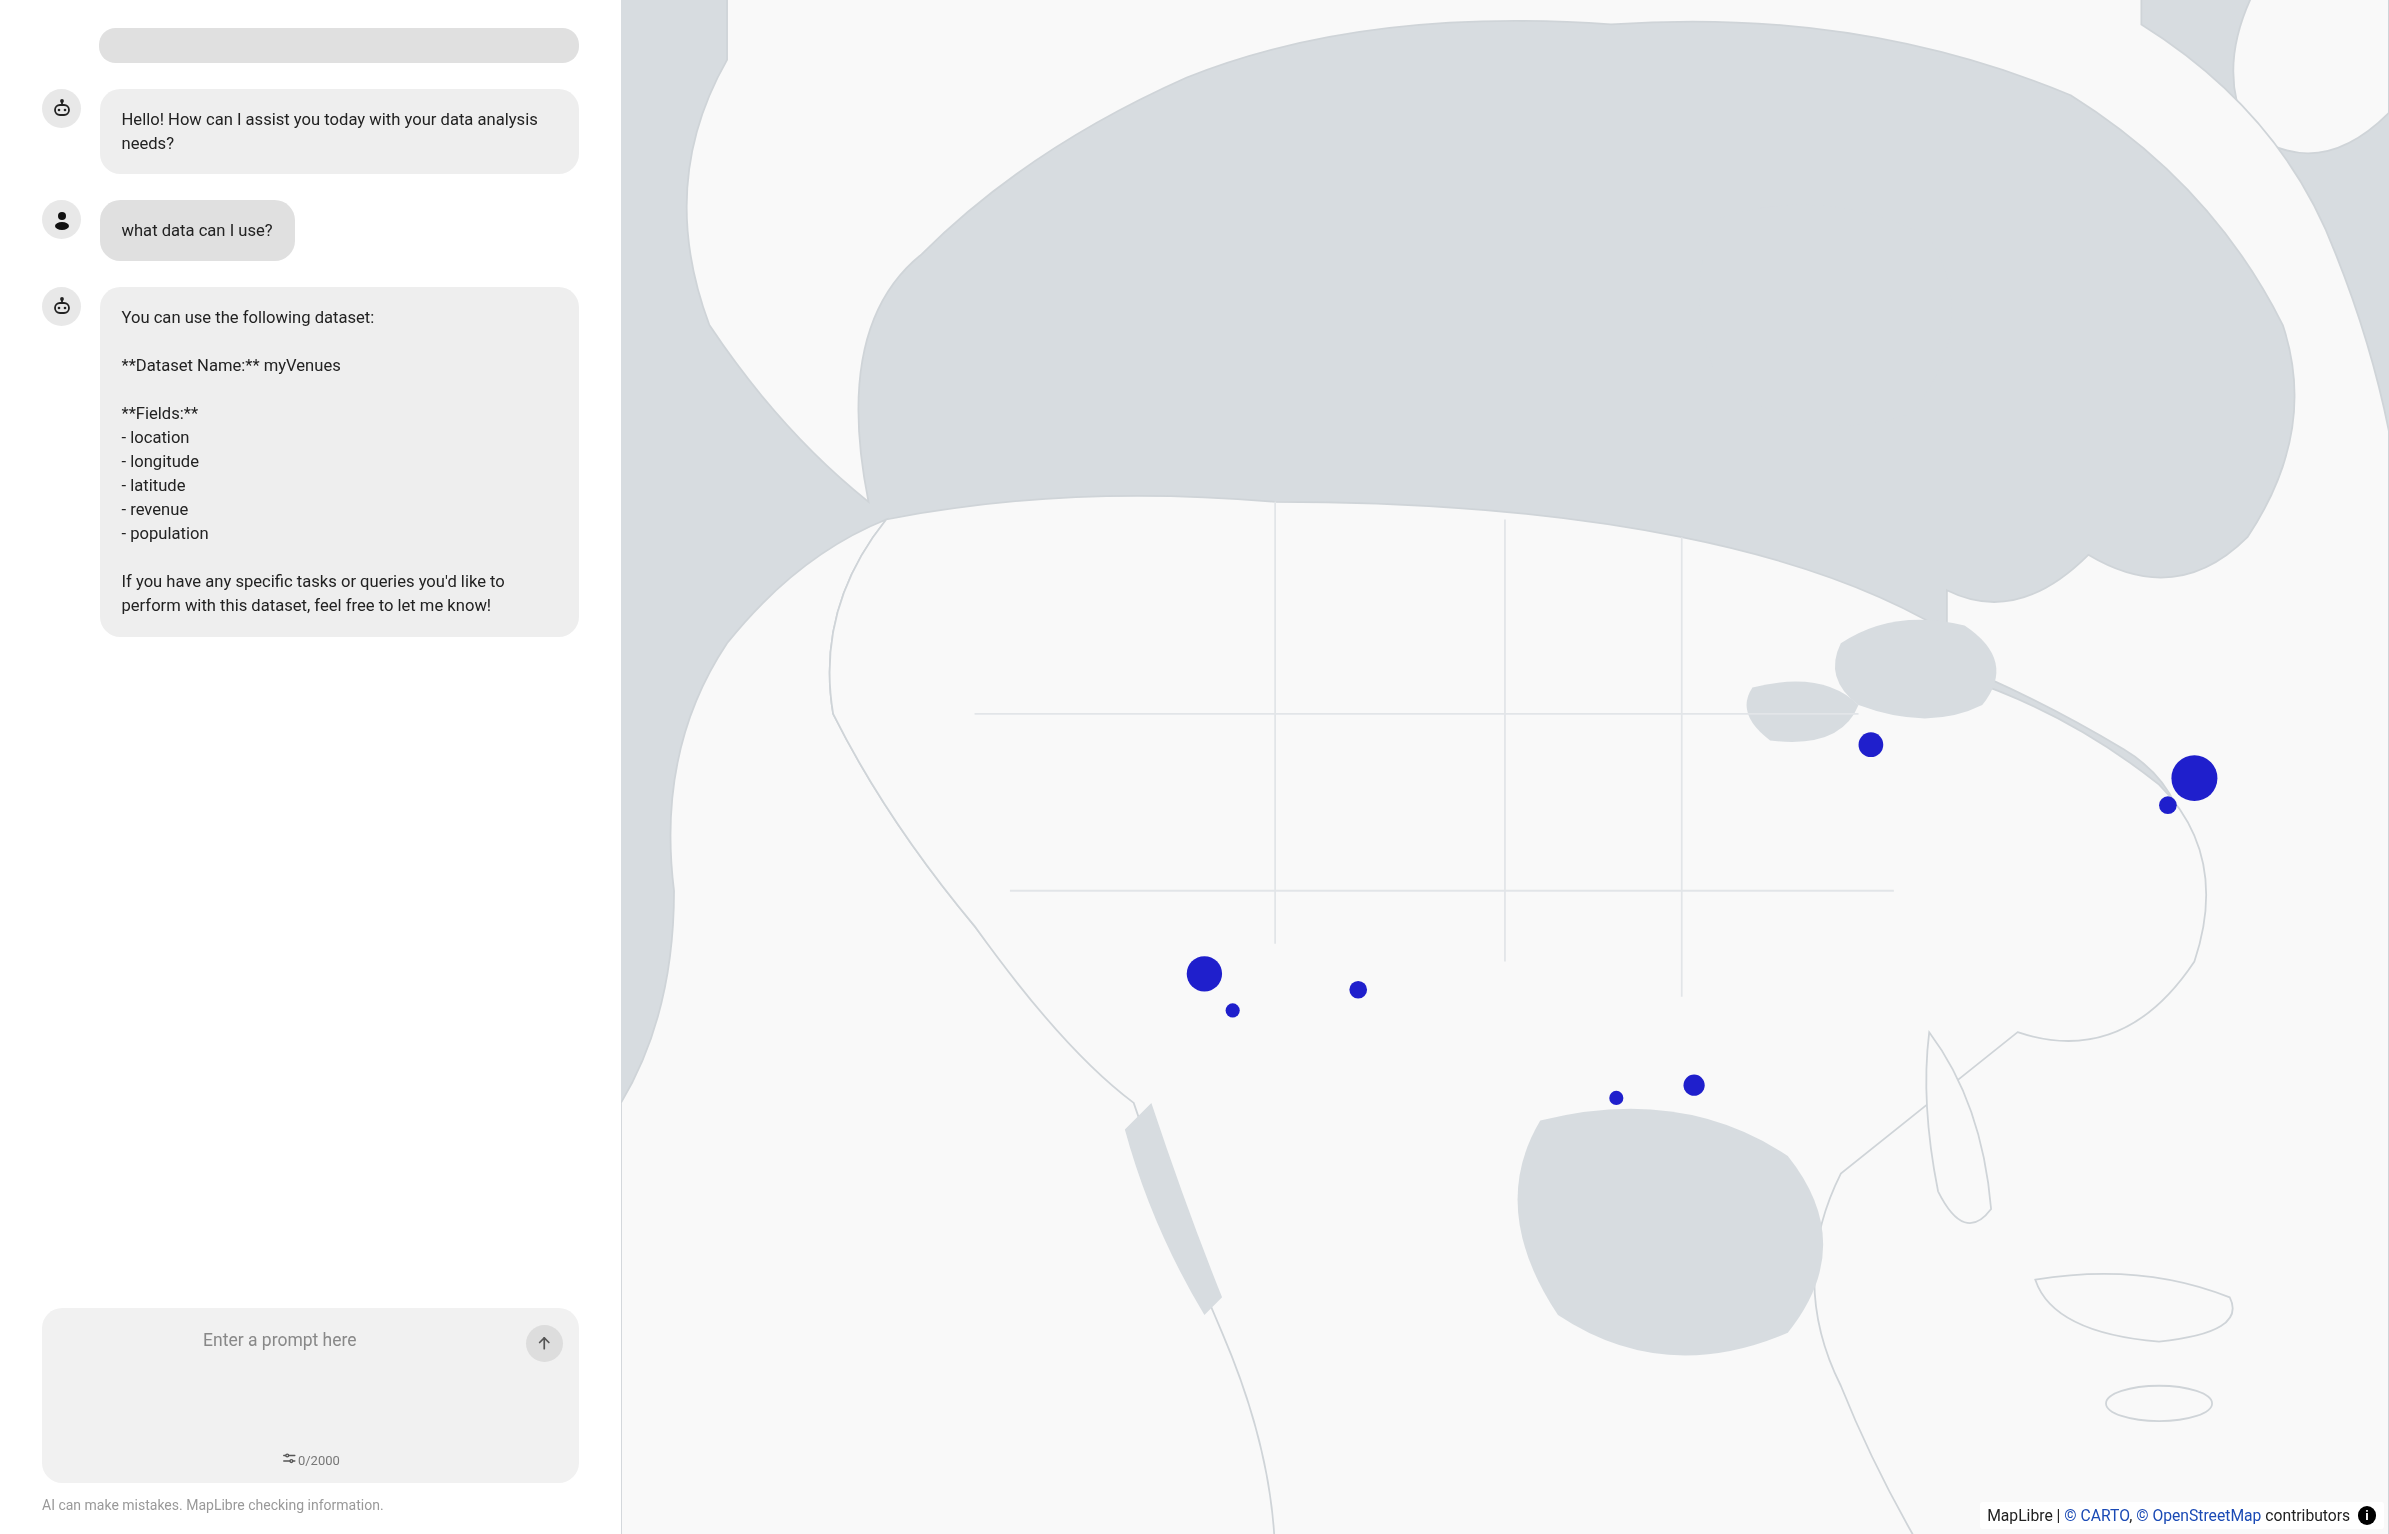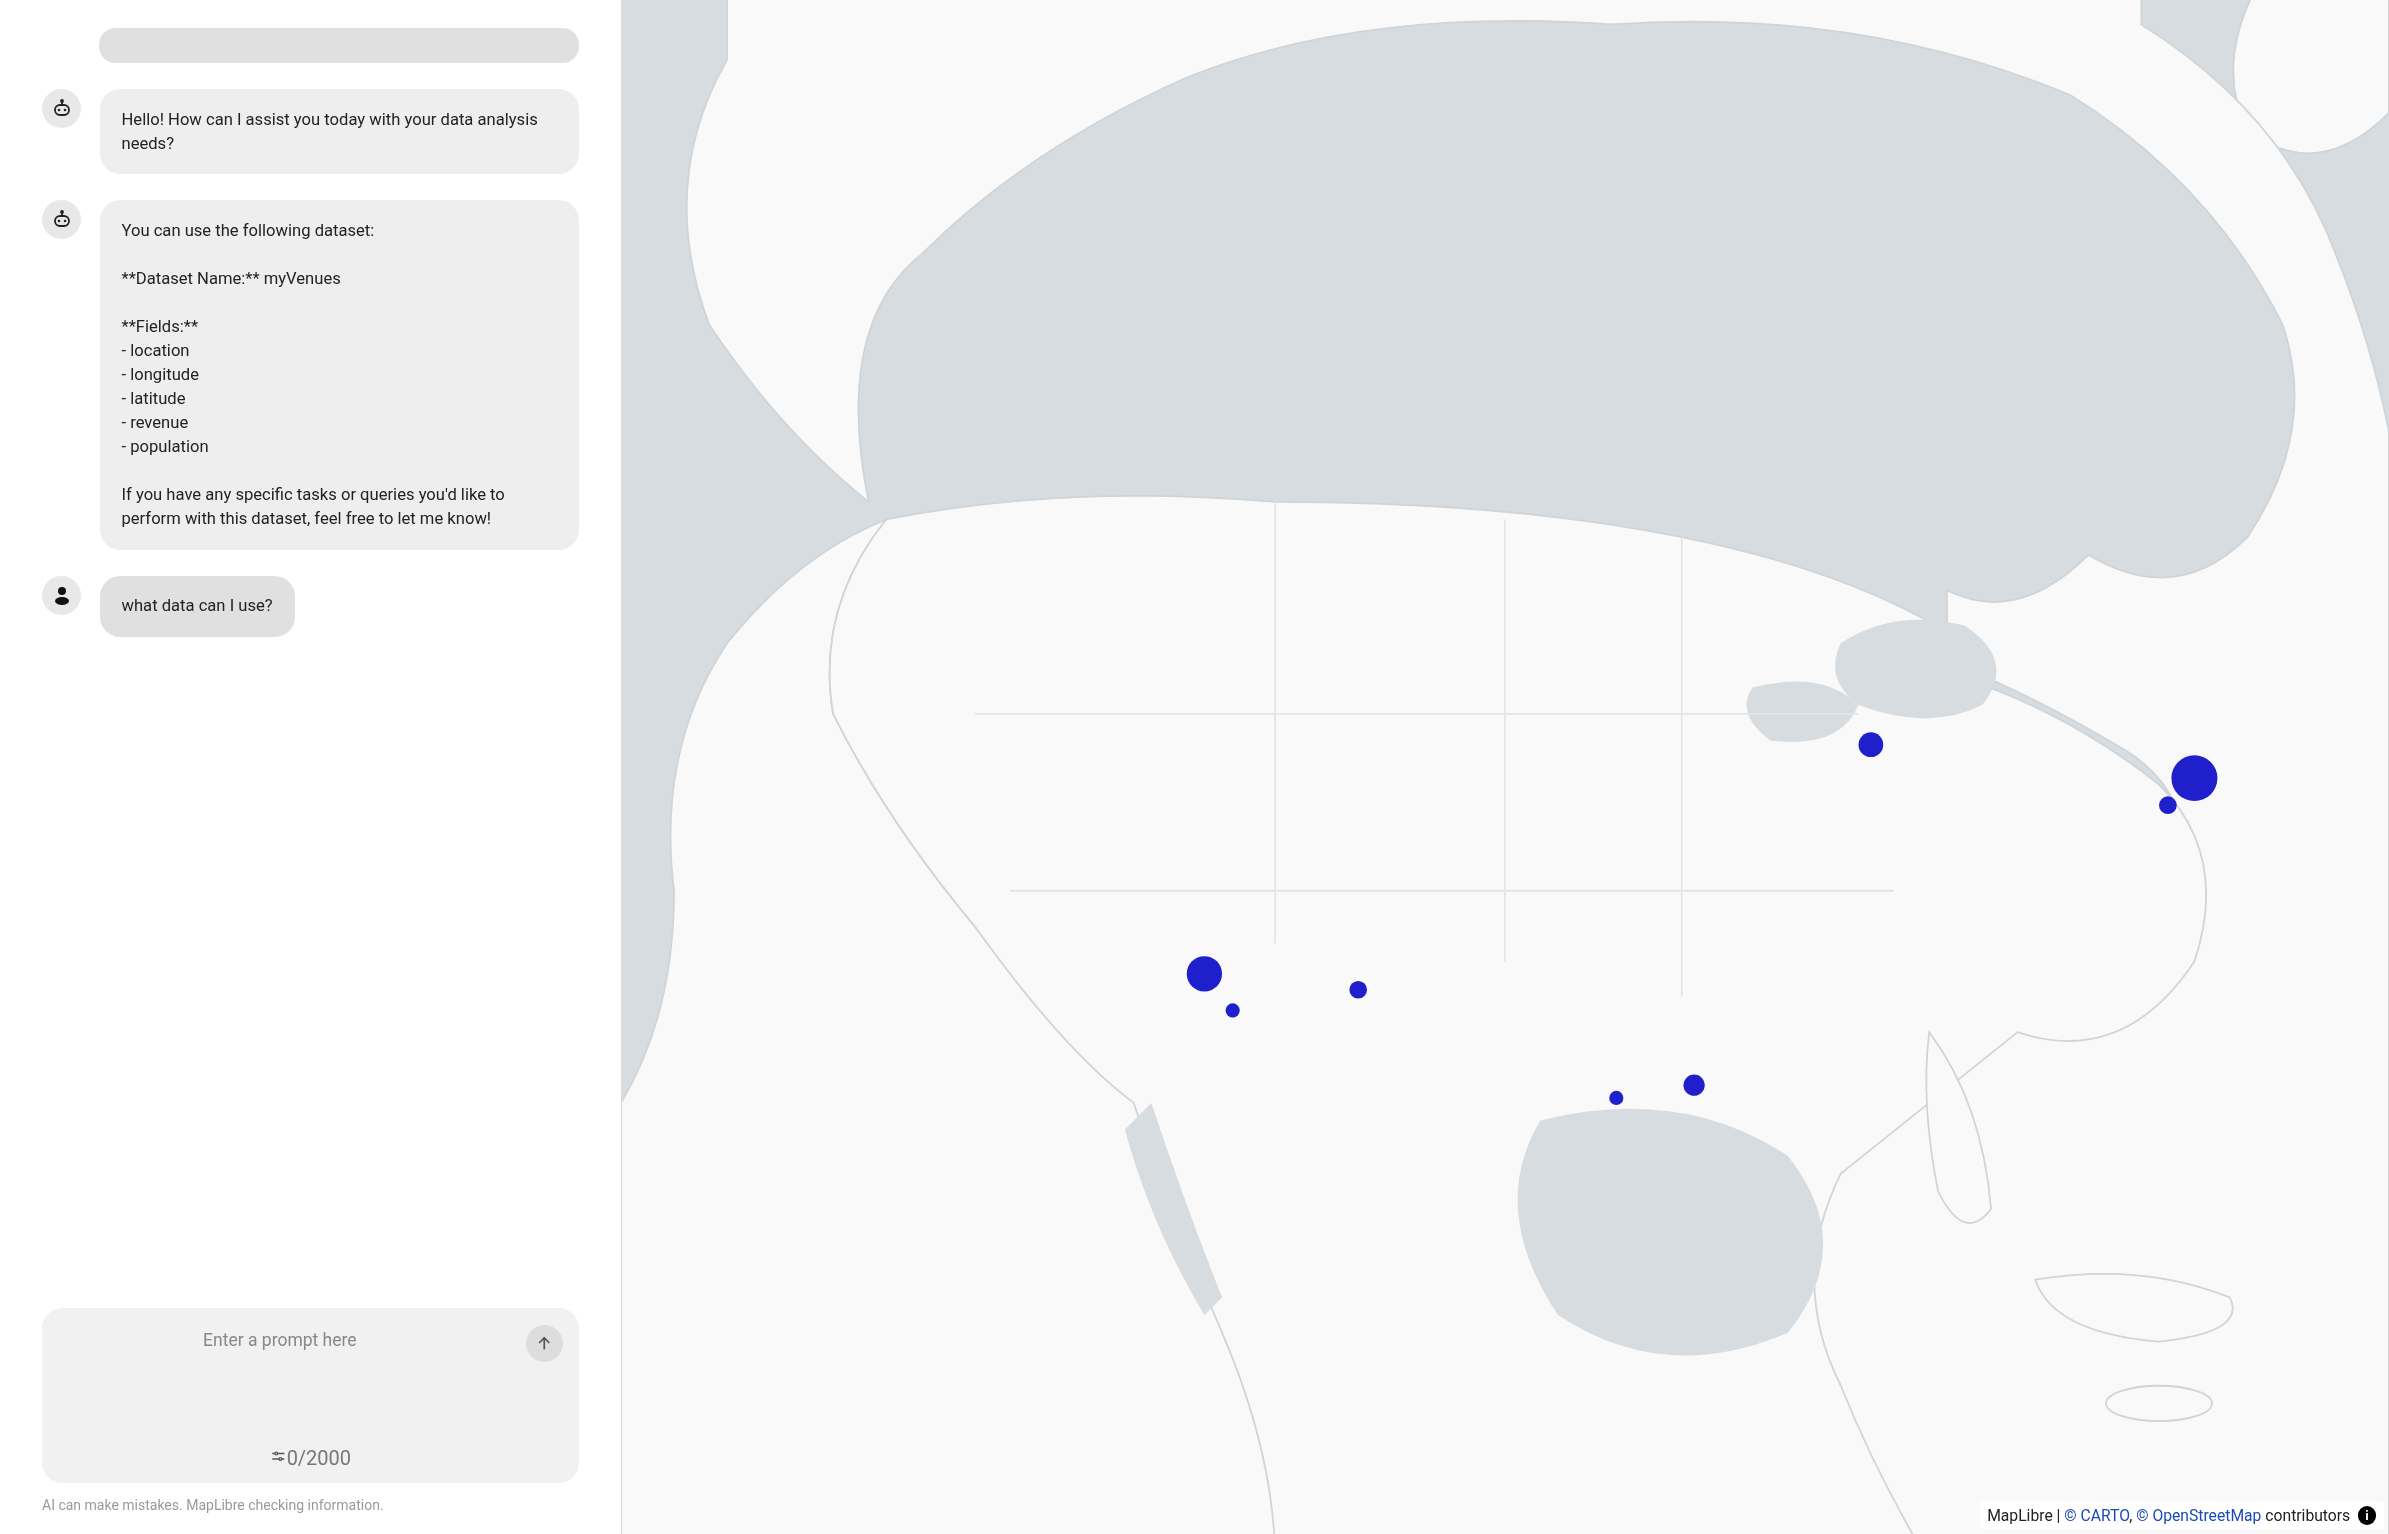--- a/index.html
+++ b/index.html
@@ -11,21 +11,21 @@
 .avatar { width: 39px; height: 39px; border-radius: 50%; flex-shrink: 0; background: #e8e8e8; display: flex; align-items: center; justify-content: center; }
 .avatar svg { width: 24px; height: 24px; }
 .bubble { background: #eeeeee; border-radius: 20.3px; padding: 18.5px 22px; font-size: 16.6px; line-height: 1.45; color: #222; max-width: 100%; white-space: pre-wrap; }
 .bubble-user { background: #e0e0e0; }
 .placeholder-bubble { background: #e0e0e0; border-radius: 16.6px; height: 35px; margin-left: 57px; }
 .input-panel { margin-top: 26px; background: #f1f1f1; border-radius: 20.3px; padding: 22px 22px 13px 22px; position: relative; display: flex; flex-direction: column; min-height: 175px; align-items: center; }
 .prompt-input { flex: 1; border: none; background: transparent; font-size: 17.5px; color: #555; outline: none; resize: none; font-family: inherit; }
 .prompt-input::placeholder { color: #888; }
 .send-btn { position: absolute; top: 16.6px; right: 16.6px; width: 37px; height: 37px; border-radius: 50%; background: #dddddd; border: none; display: flex; align-items: center; justify-content: center; cursor: pointer; }
 .send-btn svg { width: 18.5px; height: 18.5px; stroke: #555; }
-.input-footer { display: flex; justify-content: space-between; align-items: center; font-size: 20px; color: #777; margin-top: 7.4px; }
+.input-footer { display: flex; justify-content: space-between; align-items: center; font-size: 13px; color: #777; margin-top: 7.4px; }
 .input-footer-left svg { width: 16.6px; height: 16.6px; }
 .disclaimer { font-size: 14px; color: #999; margin-top: 13px; line-height: 1.4; }
 .map-pane { flex: 1; position: relative; background: #d7dce0; overflow: hidden; }
 .map-svg { position: absolute; inset: 0; width: 100%; height: 100%; }
 .attrib { position: absolute; bottom: 5.5px; right: 5.5px; background: rgba(255,255,255,0.92); font-size: 15.7px; color: #222; padding: 3.7px 7.4px; display: flex; align-items: center; gap: 7.4px; border-radius: 2.8px; }
 .attrib a { color: #1a4ab5; text-decoration: none; }
 .attrib .info-icon { width: 18.5px; height: 18.5px; border-radius: 50%; background: #000; color: #fff; display: inline-flex; align-items: center; justify-content: center; font-weight: bold; font-size: 13px; }
 .data-point { fill: #1f1fcc; }
 </style>
 </head>
@@ -46,50 +46,50 @@
             <circle cx="15" cy="13" r="1.3" fill="#222" stroke="none"></circle>
             <line x1="12" y1="8" x2="12" y2="5"></line>
             <circle cx="12" cy="4" r="1"></circle>
           </svg>
         </div>
         <div class="bubble">Hello! How can I assist you today with your data analysis needs?</div>
       </div>
 
       <div class="msg-row">
         <div class="avatar">
+          <svg viewBox="0 0 24 24" fill="#111">
+            <circle cx="12" cy="8" r="4"></circle>
+            <ellipse cx="12" cy="18" rx="7" ry="4"></ellipse>
+          </svg>
+        </div>
+        <div class="bubble bubble-user">what data can I use?</div>
+      </div>
+
+      <div class="msg-row">
+        <div class="avatar">
           <svg viewBox="0 0 24 24" fill="none" stroke="#222" stroke-width="1.8">
             <rect x="5" y="8" width="14" height="10" rx="5"></rect>
             <circle cx="9" cy="13" r="1.3" fill="#222" stroke="none"></circle>
             <circle cx="15" cy="13" r="1.3" fill="#222" stroke="none"></circle>
             <line x1="12" y1="8" x2="12" y2="5"></line>
             <circle cx="12" cy="4" r="1"></circle>
           </svg>
         </div>
         <div class="bubble">You can use the following dataset:
 
 **Dataset Name:** myVenues
 
 **Fields:**
 - location
 - longitude
 - latitude
 - revenue
 - population
 
 If you have any specific tasks or queries you'd like to perform with this dataset, feel free to let me know!</div>
-      </div>
-
-      <div class="msg-row">
-        <div class="avatar">
-          <svg viewBox="0 0 24 24" fill="#111">
-            <circle cx="12" cy="8" r="4"></circle>
-            <ellipse cx="12" cy="18" rx="7" ry="4"></ellipse>
-          </svg>
-        </div>
-        <div class="bubble bubble-user">what data can I use?</div>
       </div>
 
     </div>
 
     <div class="input-panel">
       <textarea class="prompt-input" placeholder="Enter a prompt here" style=""></textarea>
       <button class="send-btn">
         <svg viewBox="0 0 24 24" fill="none" stroke-width="2.2" stroke-linecap="round" stroke-linejoin="round">
           <line x1="12" y1="19" x2="12" y2="5"></line>
           <polyline points="6 11 12 5 18 11"></polyline>

